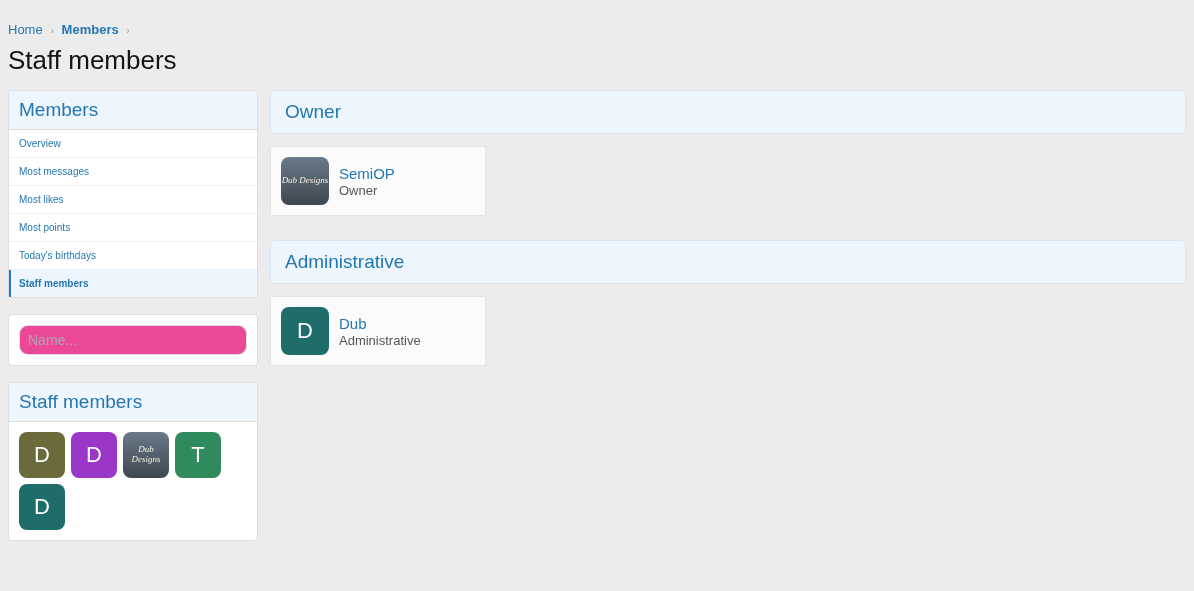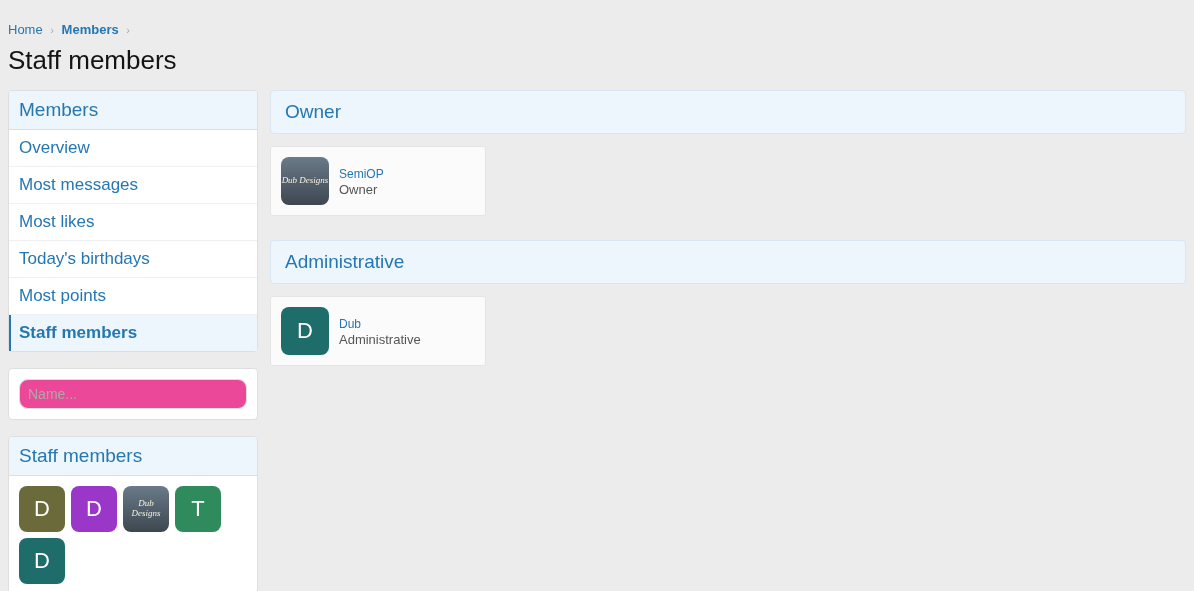--- a/index.html
+++ b/index.html
@@ -68,21 +68,21 @@
   .nav-list {
     padding: 0;
     margin: 0;
   }
   .nav-item {
     display: block;
     padding: 8px 10px;
     color: #2577b1;
     text-decoration: none;
     border-bottom: 1px solid #f0f0f0;
-    font-size: 17px;
+    font-size: 10px;
   }
   .nav-item:last-child { border-bottom: none; }
   .nav-item.active {
     background: #edf6fd;
     font-weight: bold;
     color: #2577b1;
     border-left: 2px solid #2577b1;
     padding-left: 8px;
   }
   .find-body {
@@ -150,21 +150,21 @@
     display: flex;
     align-items: center;
     gap: 10px;
   }
   .member-card .avatar {
     width: 48px;
     height: 48px;
   }
   .member-info .member-name {
     color: #2577b1;
-    font-size: 12px;
+    font-size: 15px;
     text-decoration: none;
   }
   .member-info .member-role {
     color: #555;
     font-size: 13px;
     margin-top: 1px;
   }
 </style>
 </head>
 <body>
@@ -180,22 +180,22 @@
   <h1 class="page-title">Staff members</h1>
 
   <div class="layout">
     <aside class="sidebar">
       <div class="block">
         <div class="block-header">Members</div>
         <nav class="nav-list">
           <a href="#" class="nav-item">Overview</a>
           <a href="#" class="nav-item">Most messages</a>
           <a href="#" class="nav-item">Most likes</a>
+          <a href="#" class="nav-item">Most points</a>
           <a href="#" class="nav-item">Today's birthdays</a>
-          <a href="#" class="nav-item">Most points</a>
           <a href="#" class="nav-item active">Staff members</a>
         </nav>
       </div>
 
       <div class="block">
         <div class="find-body">
           <input class="find-input" type="text" placeholder="Name..." style="">
         </div>
       </div>
 

